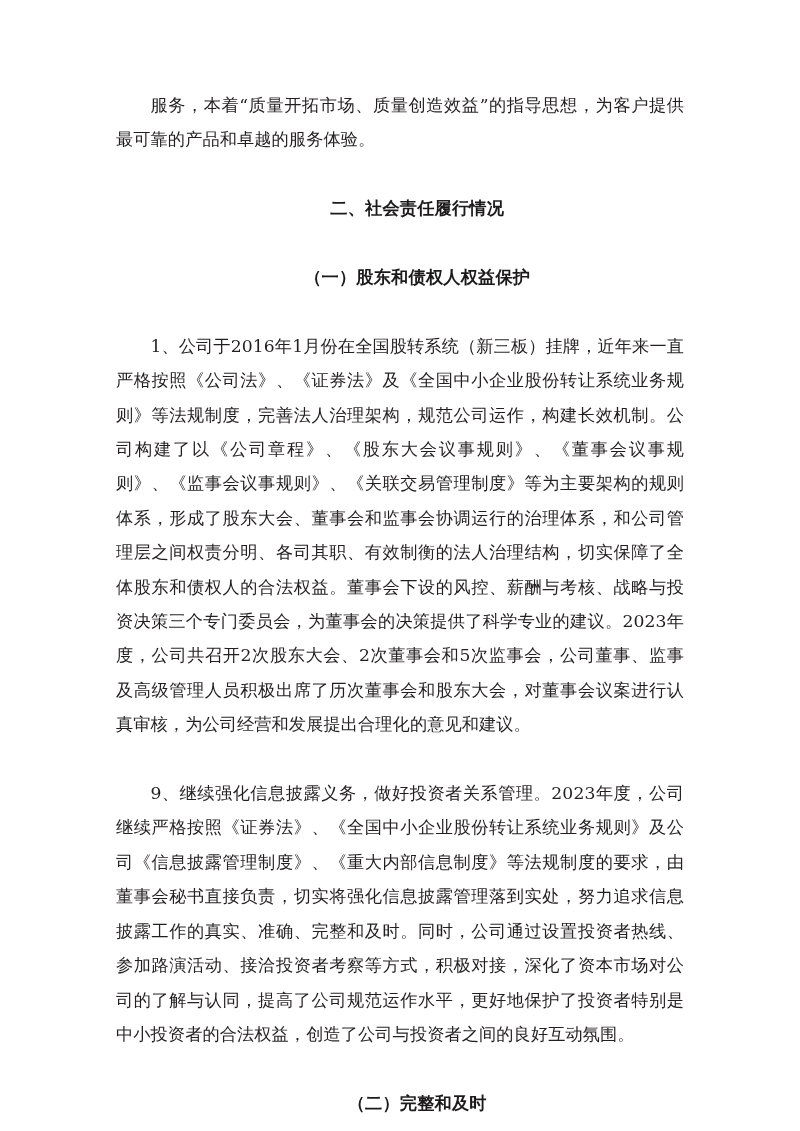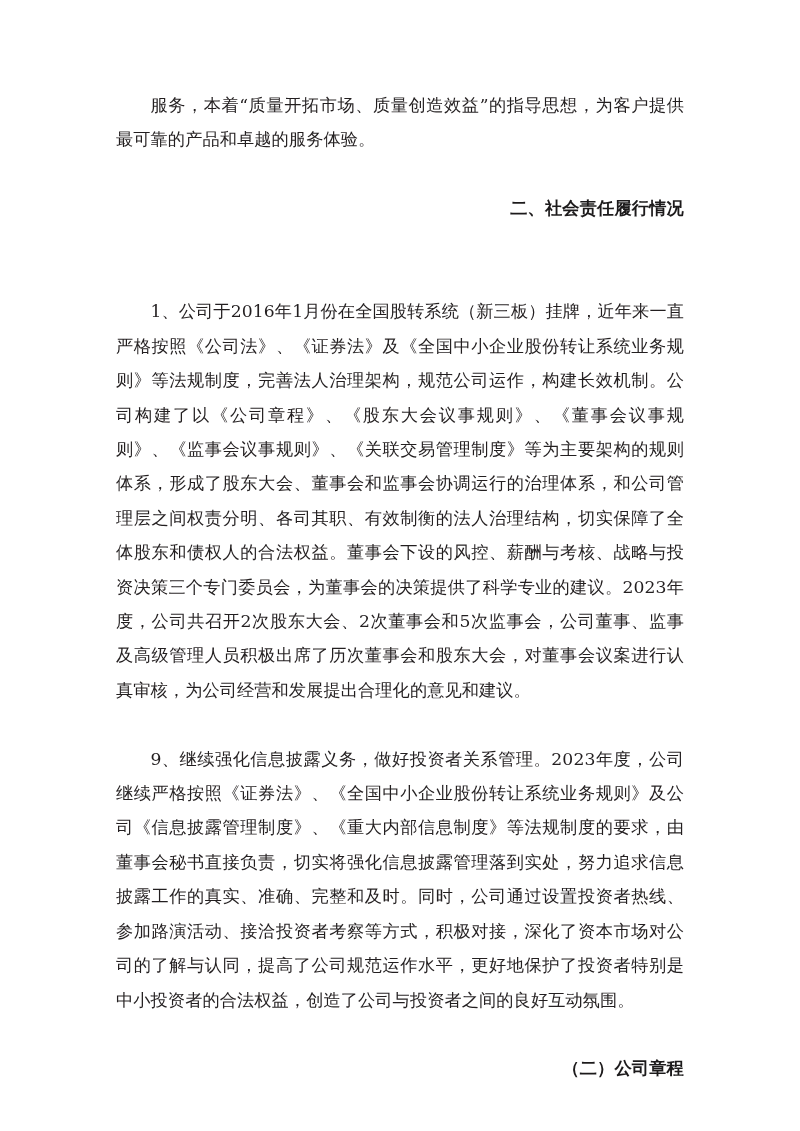--- a/index.html
+++ b/index.html
@@ -40,21 +40,21 @@
     font-weight: 400;
   }
   h2.heading-l1,
   h3.heading-l2 {
     margin: 0;
     padding: 0;
     font-size: 17.2px;
     line-height: 34.4px;
     font-weight: 700;
     text-indent: 2em;
-    text-align: right;
+    text-align: center;
     color: #1c1a1b;
     letter-spacing: 0.2px;
   }
   .gap-para {
     height: 34.4px;
   }
   .gap-head {
     height: 34.4px;
   }
 </style>
@@ -65,29 +65,30 @@
   <div class="content">
 
     <p class="body-para">服务，本着“质量开拓市场、质量创造效益”的指导思想，为客户提供最可靠的产品和卓越的服务体验。</p>
 
     <div class="gap-head"></div>
 
     <h2 class="heading-l1">二、社会责任履行情况</h2>
 
     <div class="gap-head"></div>
 
+    <h3 class="heading-l2">（一）股东和债权人权益保护</h3>
 
     <div class="gap-para"></div>
 
     <p class="body-para">1、公司于2016年1月份在全国股转系统（新三板）挂牌，近年来一直严格按照《公司法》、《证券法》及《全国中小企业股份转让系统业务规则》等法规制度，完善法人治理架构，规范公司运作，构建长效机制。公司构建了以《公司章程》、《股东大会议事规则》、《董事会议事规则》、《监事会议事规则》、《关联交易管理制度》等为主要架构的规则体系，形成了股东大会、董事会和监事会协调运行的治理体系，和公司管理层之间权责分明、各司其职、有效制衡的法人治理结构，切实保障了全体股东和债权人的合法权益。董事会下设的风控、薪酬与考核、战略与投资决策三个专门委员会，为董事会的决策提供了科学专业的建议。2023年度，公司共召开2次股东大会、2次董事会和5次监事会，公司董事、监事及高级管理人员积极出席了历次董事会和股东大会，对董事会议案进行认真审核，为公司经营和发展提出合理化的意见和建议。</p>
 
     <div class="gap-para"></div>
 
     <p class="body-para">9、继续强化信息披露义务，做好投资者关系管理。2023年度，公司继续严格按照《证券法》、《全国中小企业股份转让系统业务规则》及公司《信息披露管理制度》、《重大内部信息制度》等法规制度的要求，由董事会秘书直接负责，切实将强化信息披露管理落到实处，努力追求信息披露工作的真实、准确、完整和及时。同时，公司通过设置投资者热线、参加路演活动、接洽投资者考察等方式，积极对接，深化了资本市场对公司的了解与认同，提高了公司规范运作水平，更好地保护了投资者特别是中小投资者的合法权益，创造了公司与投资者之间的良好互动氛围。</p>
 
     <div class="gap-head"></div>
 
-    <h3 class="heading-l2">（二）公司章程</h3>
+    <h3 class="heading-l2">（二）完整和及时</h3>
 
     <div class="gap-para"></div>
 
   </div>
 </div>
 
 </body></html>

